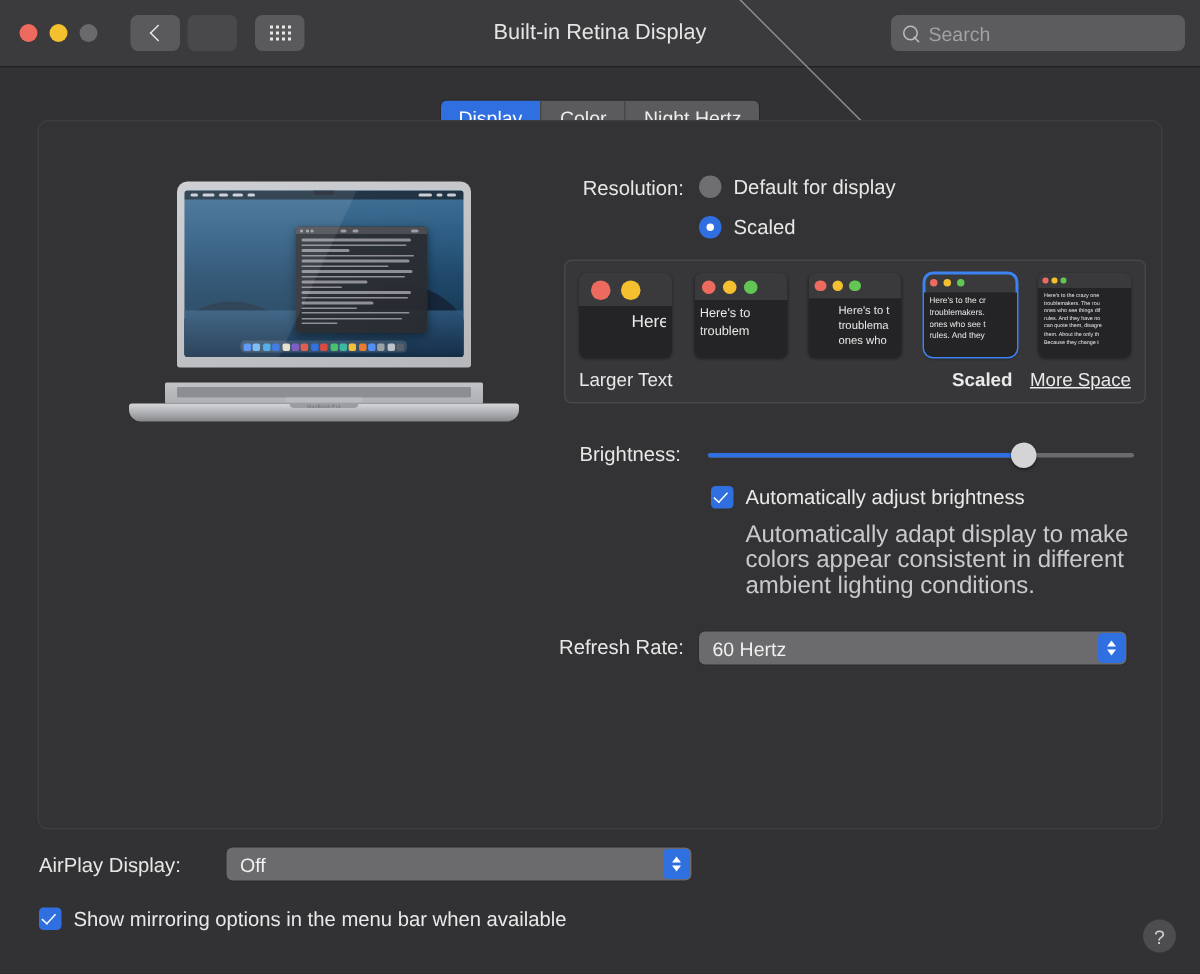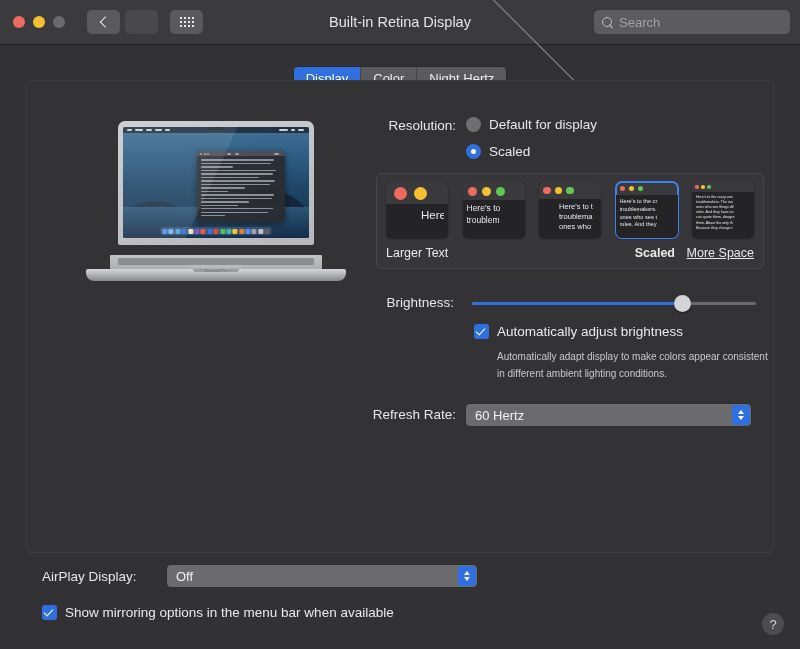--- a/index.html
+++ b/index.html
@@ -270,41 +270,41 @@
     position:relative; flex:0 0 auto;
   }
   .cb::after {
     content:""; position:absolute; left:4.4px; top:2px; width:4px; height:8px;
     border: solid #ffffff; border-width: 0 1.8px 1.8px 0; transform: rotate(43deg);
   }
   .cbtxt { font-size: 13.5px; color:#e9e9e9; margin-left: 8px; }
 
   .desc {
     margin-left: 141px; margin-top: 9px; width: 280px;
-    font-size: 10px; color: #c9c9cb; line-height: 17px;
+    font-size: 16px; color: #c9c9cb; line-height: 17px;
   }
 
   .rrrow { margin-top: 22px; display:flex; align-items:center; }
   .popup {
     position: relative; height: 22px; border-radius: 4px;
     background: #6b6b6d; display:flex; align-items:center;
     padding: 0 0 0 9px; box-shadow: 0 0 0 0.5px #2a2a2b;
   }
   .popup .val { font-size: 13px; color:#f0f0f0; }
   .stepper {
     position:absolute; right:1px; top:1px; bottom:1px; width: 18px;
     background: #2f6fe0; border-radius: 3px;
     display:flex; flex-direction:column; align-items:center; justify-content:center; gap:2px;
   }
   .stepper .ar { width:0;height:0;border-left:3.5px solid transparent;border-right:3.5px solid transparent; }
   .stepper .up { border-bottom:4px solid #ffffff; }
   .stepper .dn { border-top:4px solid #ffffff; }
 
   
-  .bottom { position:absolute; left:16px; right:0; top: 565px; }
+  .bottom { position:absolute; left:0; right:0; top: 565px; }
   .airrow { display:flex; align-items:center; margin-left: 26px; }
   .airlbl { font-size: 13.5px; color:#e7e7e7; width: 125px; }
   .mirrow { display:flex; align-items:center; margin-left: 26px; margin-top: 18px; }
 
   .help {
     position:absolute; right: 16px; bottom: 14px;
     width: 22px; height: 22px; border-radius: 50%;
     background: #4d4d4f;
     display:flex; align-items:center; justify-content:center;
     font-size: 13px; color:#d0d0d2;

